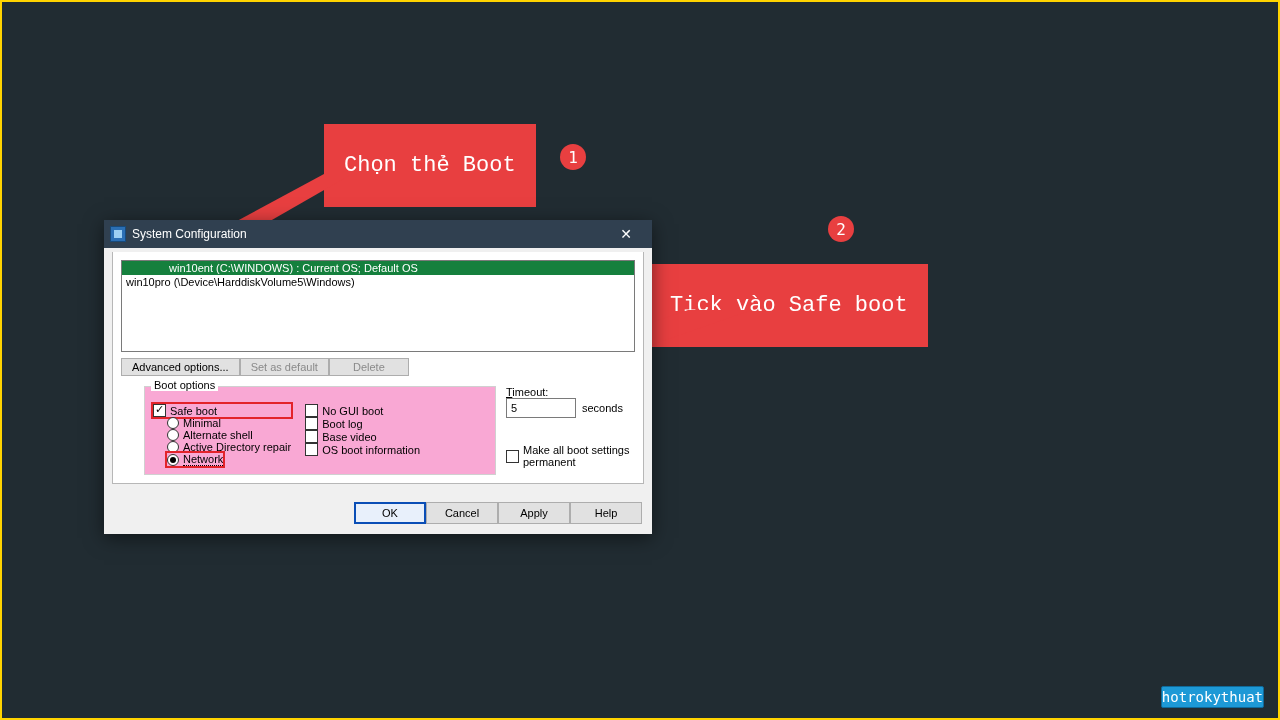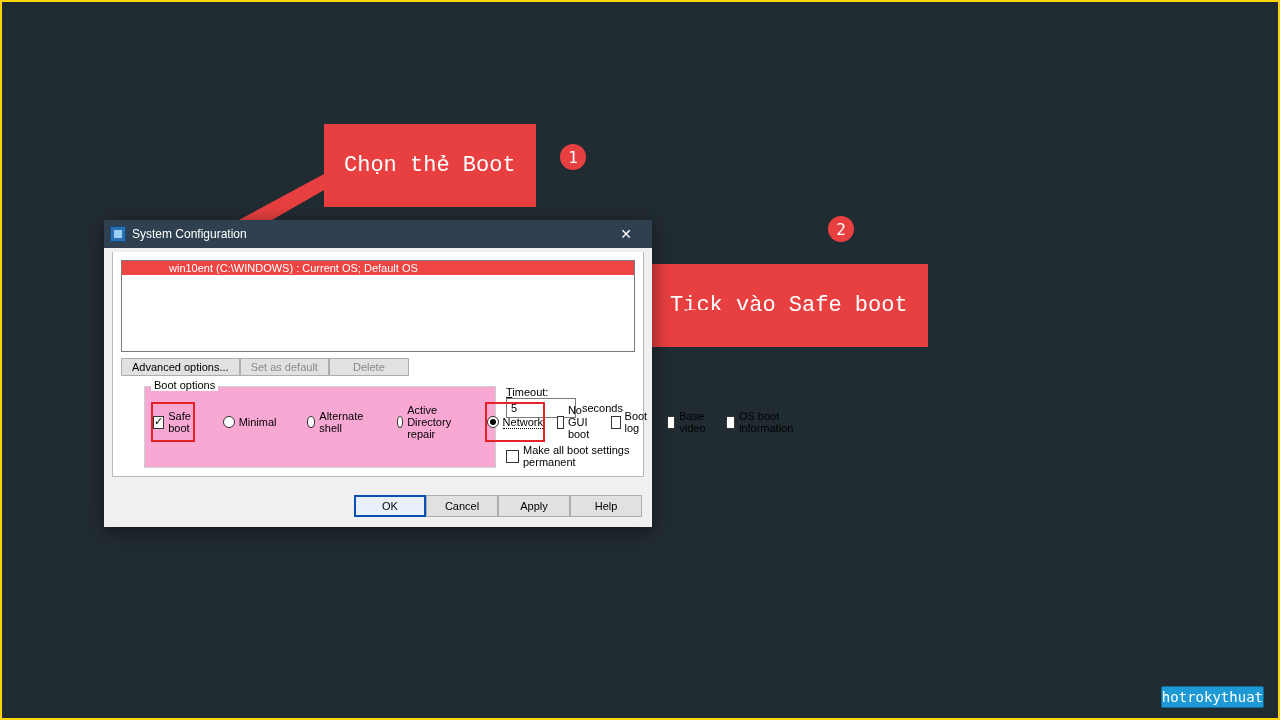--- a/index.html
+++ b/index.html
@@ -73,21 +73,21 @@
     padding:8px;
   }
   .oslist {
     border:1px solid #7a7a7a;
     background:#fff;
     height:92px;
     font-size:11px;
     overflow:hidden;
   }
   .oslist .row { padding:1px 4px; color:#000; }
-  .oslist .row.sel { background:#ef4444; color:#fff;padding-left:47px; }
+  .oslist .row.sel { background:#15803d; color:#fff;padding-left:47px; }
   .btnrow { margin-top:6px; display:flex; }
   .winbtn {
     font-size:11px;
     padding:2px 10px;
     background:#e1e1e1;
     border:1px solid #adadad;
     cursor:pointer;
     min-width:80px;
     text-align:center;
   }
@@ -101,21 +101,21 @@
     background:#f9a8d4;
     margin-left:23px;
   }
   .group .legend {
     position:absolute; top:-8px; left:6px;
     background:#fff; padding:0 3px;
     font-size:11px; color:#000;
   }
   .bo { width:352px; }
   .bo .cols { display:flex; gap:14px; }
-  .col { display:flex; gap:16px; }
+  .col { display:flex; flex-direction:column; gap:0; }
   .chk, .rad { display:flex; align-items:center; gap:4px; font-size:11px; color:#000;}
   .chkbox {
     width:13px;height:13px;border:1px solid #333;background:#fff;
     display:flex;align-items:center;justify-content:center;
     font-size:11px;line-height:1;
   }
   .chkbox.on::after{content:"✓";color:#000;font-size:11px;position:relative;top:-1px;}
   .radcir {
     width:12px;height:12px;border:1px solid #333;border-radius:50%;
     display:flex;align-items:center;justify-content:center;background:#fff;
@@ -197,20 +197,21 @@
     <span>System Configuration</span>
     <div class="filler"></div>
     <div class="closebtn">
       <span>✕</span>
     </div>
   </div>
   <div class="body">
     <div class="tabcontent">
       <div class="oslist">
         <div class="row sel">win10ent (C:\WINDOWS) : Current OS; Default OS</div>
+        <div class="row">win10pro (\Device\HarddiskVolume5\Windows)</div>
       </div>
       <div class="btnrow">
         <div class="winbtn">Advanced options...</div>
         <div class="winbtn dis">Set as default</div>
         <div class="winbtn dis">Delete</div>
       </div>
       <div class="lower">
         <div class="group bo">
           <span class="legend">Boot options</span>
           <div class="cols">

